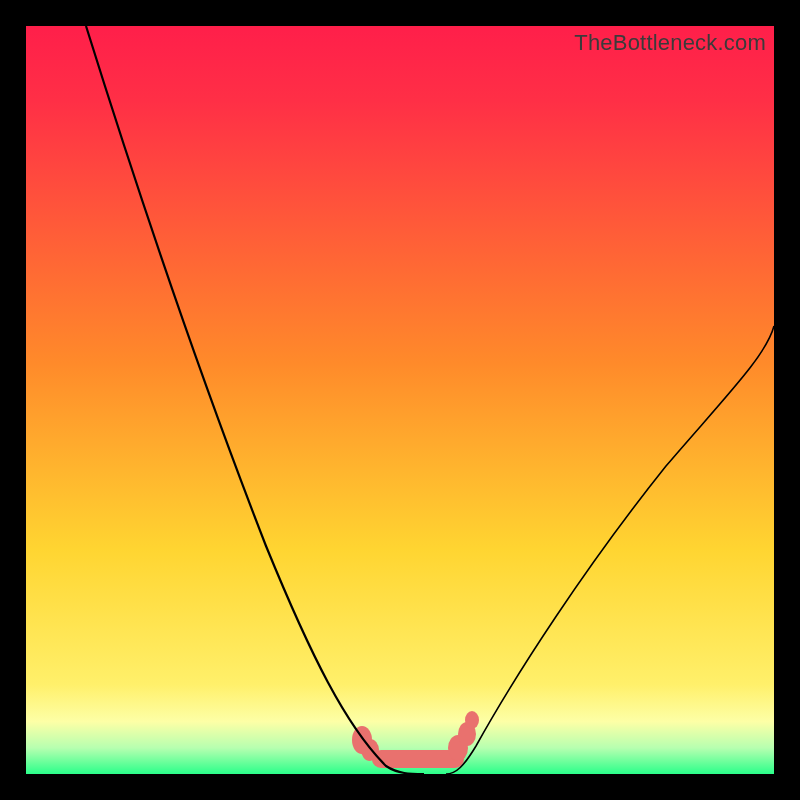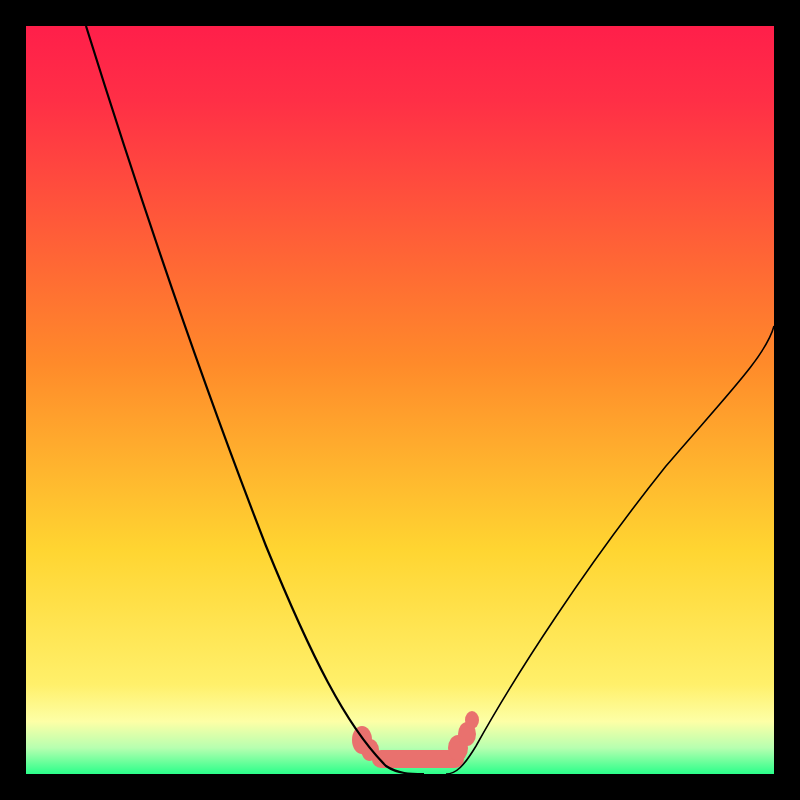--- a/index.html
+++ b/index.html
@@ -70,20 +70,21 @@
   .blob-dot {
     fill: #e9716e;
   }
 </style>
 </head>
 <body>
 
 <div class="frame">
   <div class="plot" id="plot" style="--c-top: #ff1f4a; --c-red: #ff2f46; --c-orange: #ff8a2a; --c-yellow: #ffd531; --c-lightyellow: #fff06a; --c-paleyellow: #fdffa6; --c-greentint: #b7ffb0; --c-green: #2bff8a;">
 
+    <div class="watermark">TheBottleneck.com</div>
 
     <svg class="curves" viewBox="0 0 748 748" preserveAspectRatio="none">
 
       <g>
 
         <rect class="blob" x="346" y="724" width="92" height="18" rx="9" ry="9"></rect>
 
         <ellipse class="blob-dot" cx="336" cy="714" rx="10" ry="14"></ellipse>
         <ellipse class="blob-dot" cx="344" cy="724" rx="9" ry="11"></ellipse>
 

